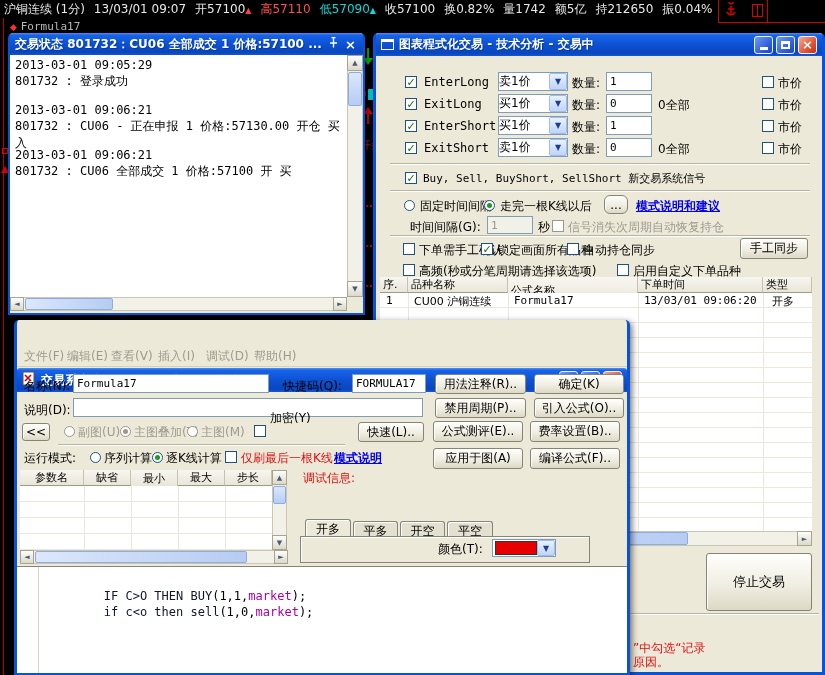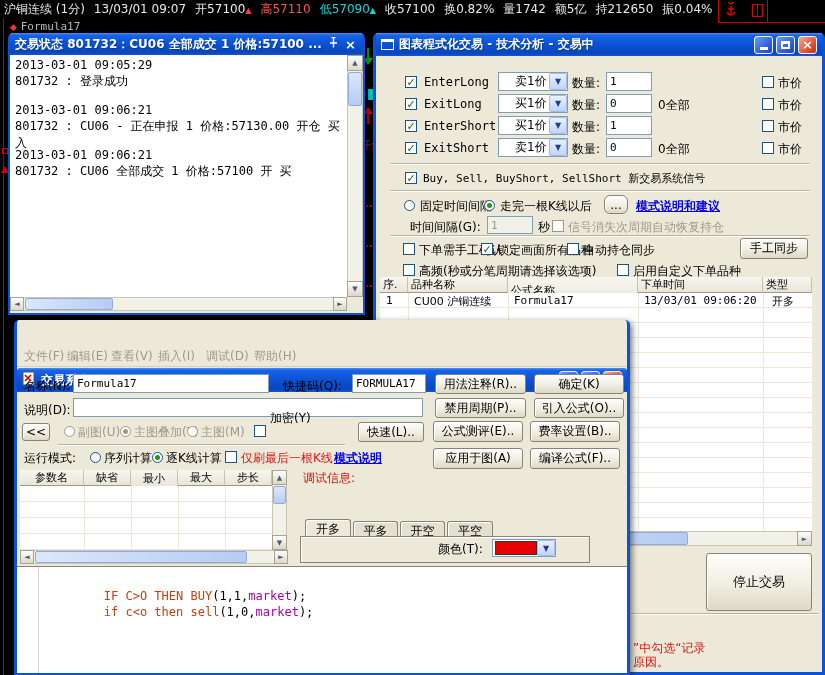--- a/index.html
+++ b/index.html
@@ -22,21 +22,21 @@
   .glyph-min{width:8px;height:3px;background:#fff;margin-top:8px;}
   .glyph-max{width:9px;height:8px;border:2px solid #fff;border-top-width:3px;box-sizing:border-box;}
   
   .btn{position:absolute;background:linear-gradient(180deg,#fefefb 0%,#f0eee2 55%,#ddd9c6 100%);
        border:1px solid #848578;border-radius:3px;box-shadow:inset 1px 1px 0 #fff;
        display:flex;align-items:center;justify-content:center;font-size:12px;color:#000;box-sizing:border-box;white-space:nowrap;}
   .field{position:absolute;background:#fff;border:1px solid #7f9db9;box-sizing:border-box;
          font-family:"DejaVu Sans Mono",monospace;font-size:11px;padding:0 0 0 3px;margin:0;color:#000;}
   .field[disabled]{background:#f2f1e8;color:#9a988c;}
   .combo{position:absolute;background:#fff;border:1px solid #7f9db9;box-sizing:border-box;display:flex;align-items:center;font-size:12px;}
-  .combo .val{padding-left:16px;white-space:nowrap;}
+  .combo .val{padding-left:0;white-space:nowrap;}
   .combo .ar{margin-left:auto;width:16px;align-self:stretch;border:1px solid #9ebcf0;border-radius:2px;
              background:linear-gradient(180deg,#e9f1fd,#c0d4f6);display:flex;align-items:center;justify-content:center;
              color:#1c3f91;font-size:8px;}
   .cb{position:absolute;width:12px;height:12px;background:#fff;border:1px solid #1d5281;box-sizing:border-box;
       display:flex;align-items:center;justify-content:center;font-size:11px;line-height:1;color:#156915;font-weight:bold;}
   .cb.dis{border-color:#9a988c;}
   .rd{position:absolute;width:11px;height:11px;border-radius:50%;background:#fff;border:1px solid #1d5281;box-sizing:border-box;}
   .rd.on::after{content:"";position:absolute;left:2px;top:2px;right:2px;bottom:2px;border-radius:50%;background:#1e9a1e;}
   .rd.dis{border-color:#9a988c;}
   .rd.dis.on::after{background:#9a988c;}
@@ -56,21 +56,21 @@
       box-sizing:border-box;font-size:11px;display:flex;align-items:center;padding:0 3px;white-space:nowrap;overflow:hidden;}
   .gridbody{position:absolute;background:#fff;background-image:repeating-linear-gradient(180deg,#fff 0px,#fff 14px,#ebe8da 14px,#ebe8da 15px);}
   .colsep{position:absolute;width:1px;background:#ebe8da;}
   .cellv{position:absolute;font-size:11px;white-space:nowrap;}
   
   .tab{position:absolute;background:#ece9d8;border:1px solid #848578;border-bottom:0;border-radius:3px 3px 0 0;
        box-shadow:inset 1px 1px 0 #fff;font-size:12px;display:flex;align-items:flex-start;justify-content:center;padding-top:1px;box-sizing:border-box;}
   .tab.inactive{background:#e3e0cf;}
   .panel{position:absolute;background:#ece9d8;border:1px solid #848578;box-shadow:inset 1px 1px 0 #fff;box-sizing:border-box;}
   
-  .kw{color:#c2410c;} .mk{color:#a800a8;} .pl{color:#000;}
+  .kw{color:#0f172a;} .mk{color:#a800a8;} .pl{color:#000;}
   .codeline{position:absolute;font-family:"DejaVu Sans Mono",monospace;font-size:12px;white-space:pre;}
   
   .q{margin-right:9px;white-space:nowrap;}
 </style>
 </head>
 <body>
 
 <div id="screen">
 
   <div class="abs" style="left:0;top:0;width:825px;height:18px;display:flex;align-items:center;padding-left:4px;color:#e8e8e8;overflow:hidden;">

